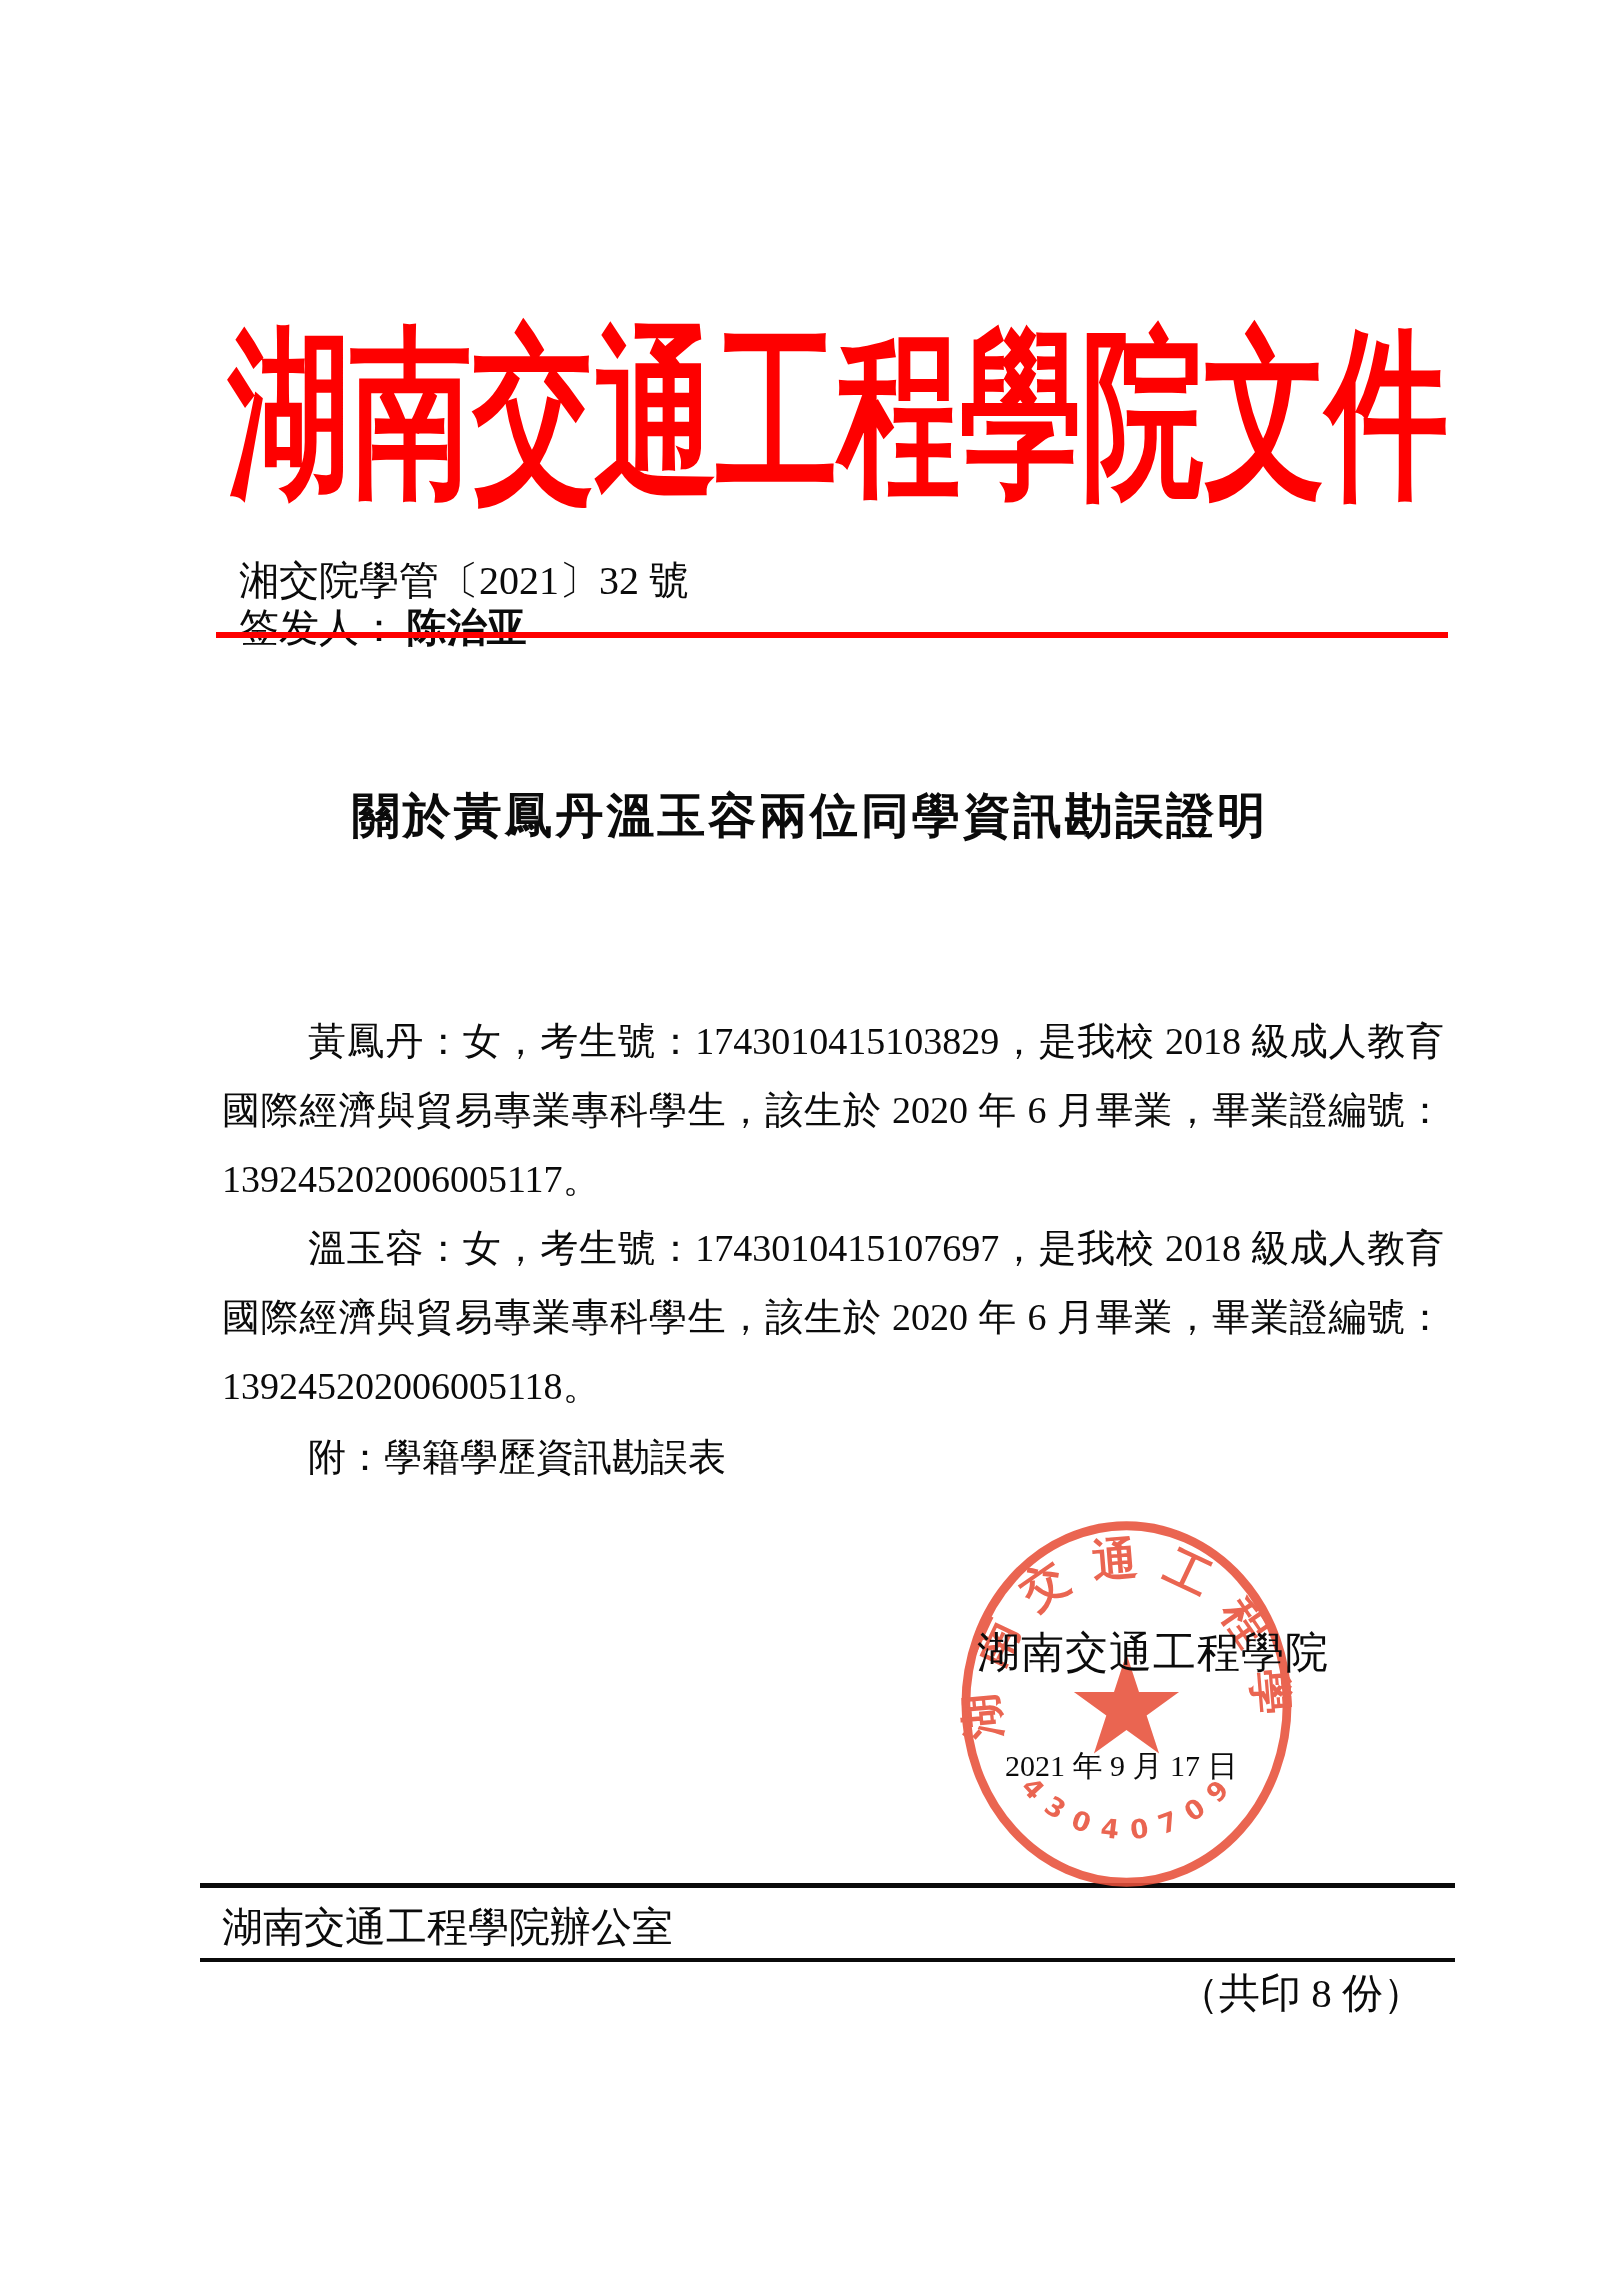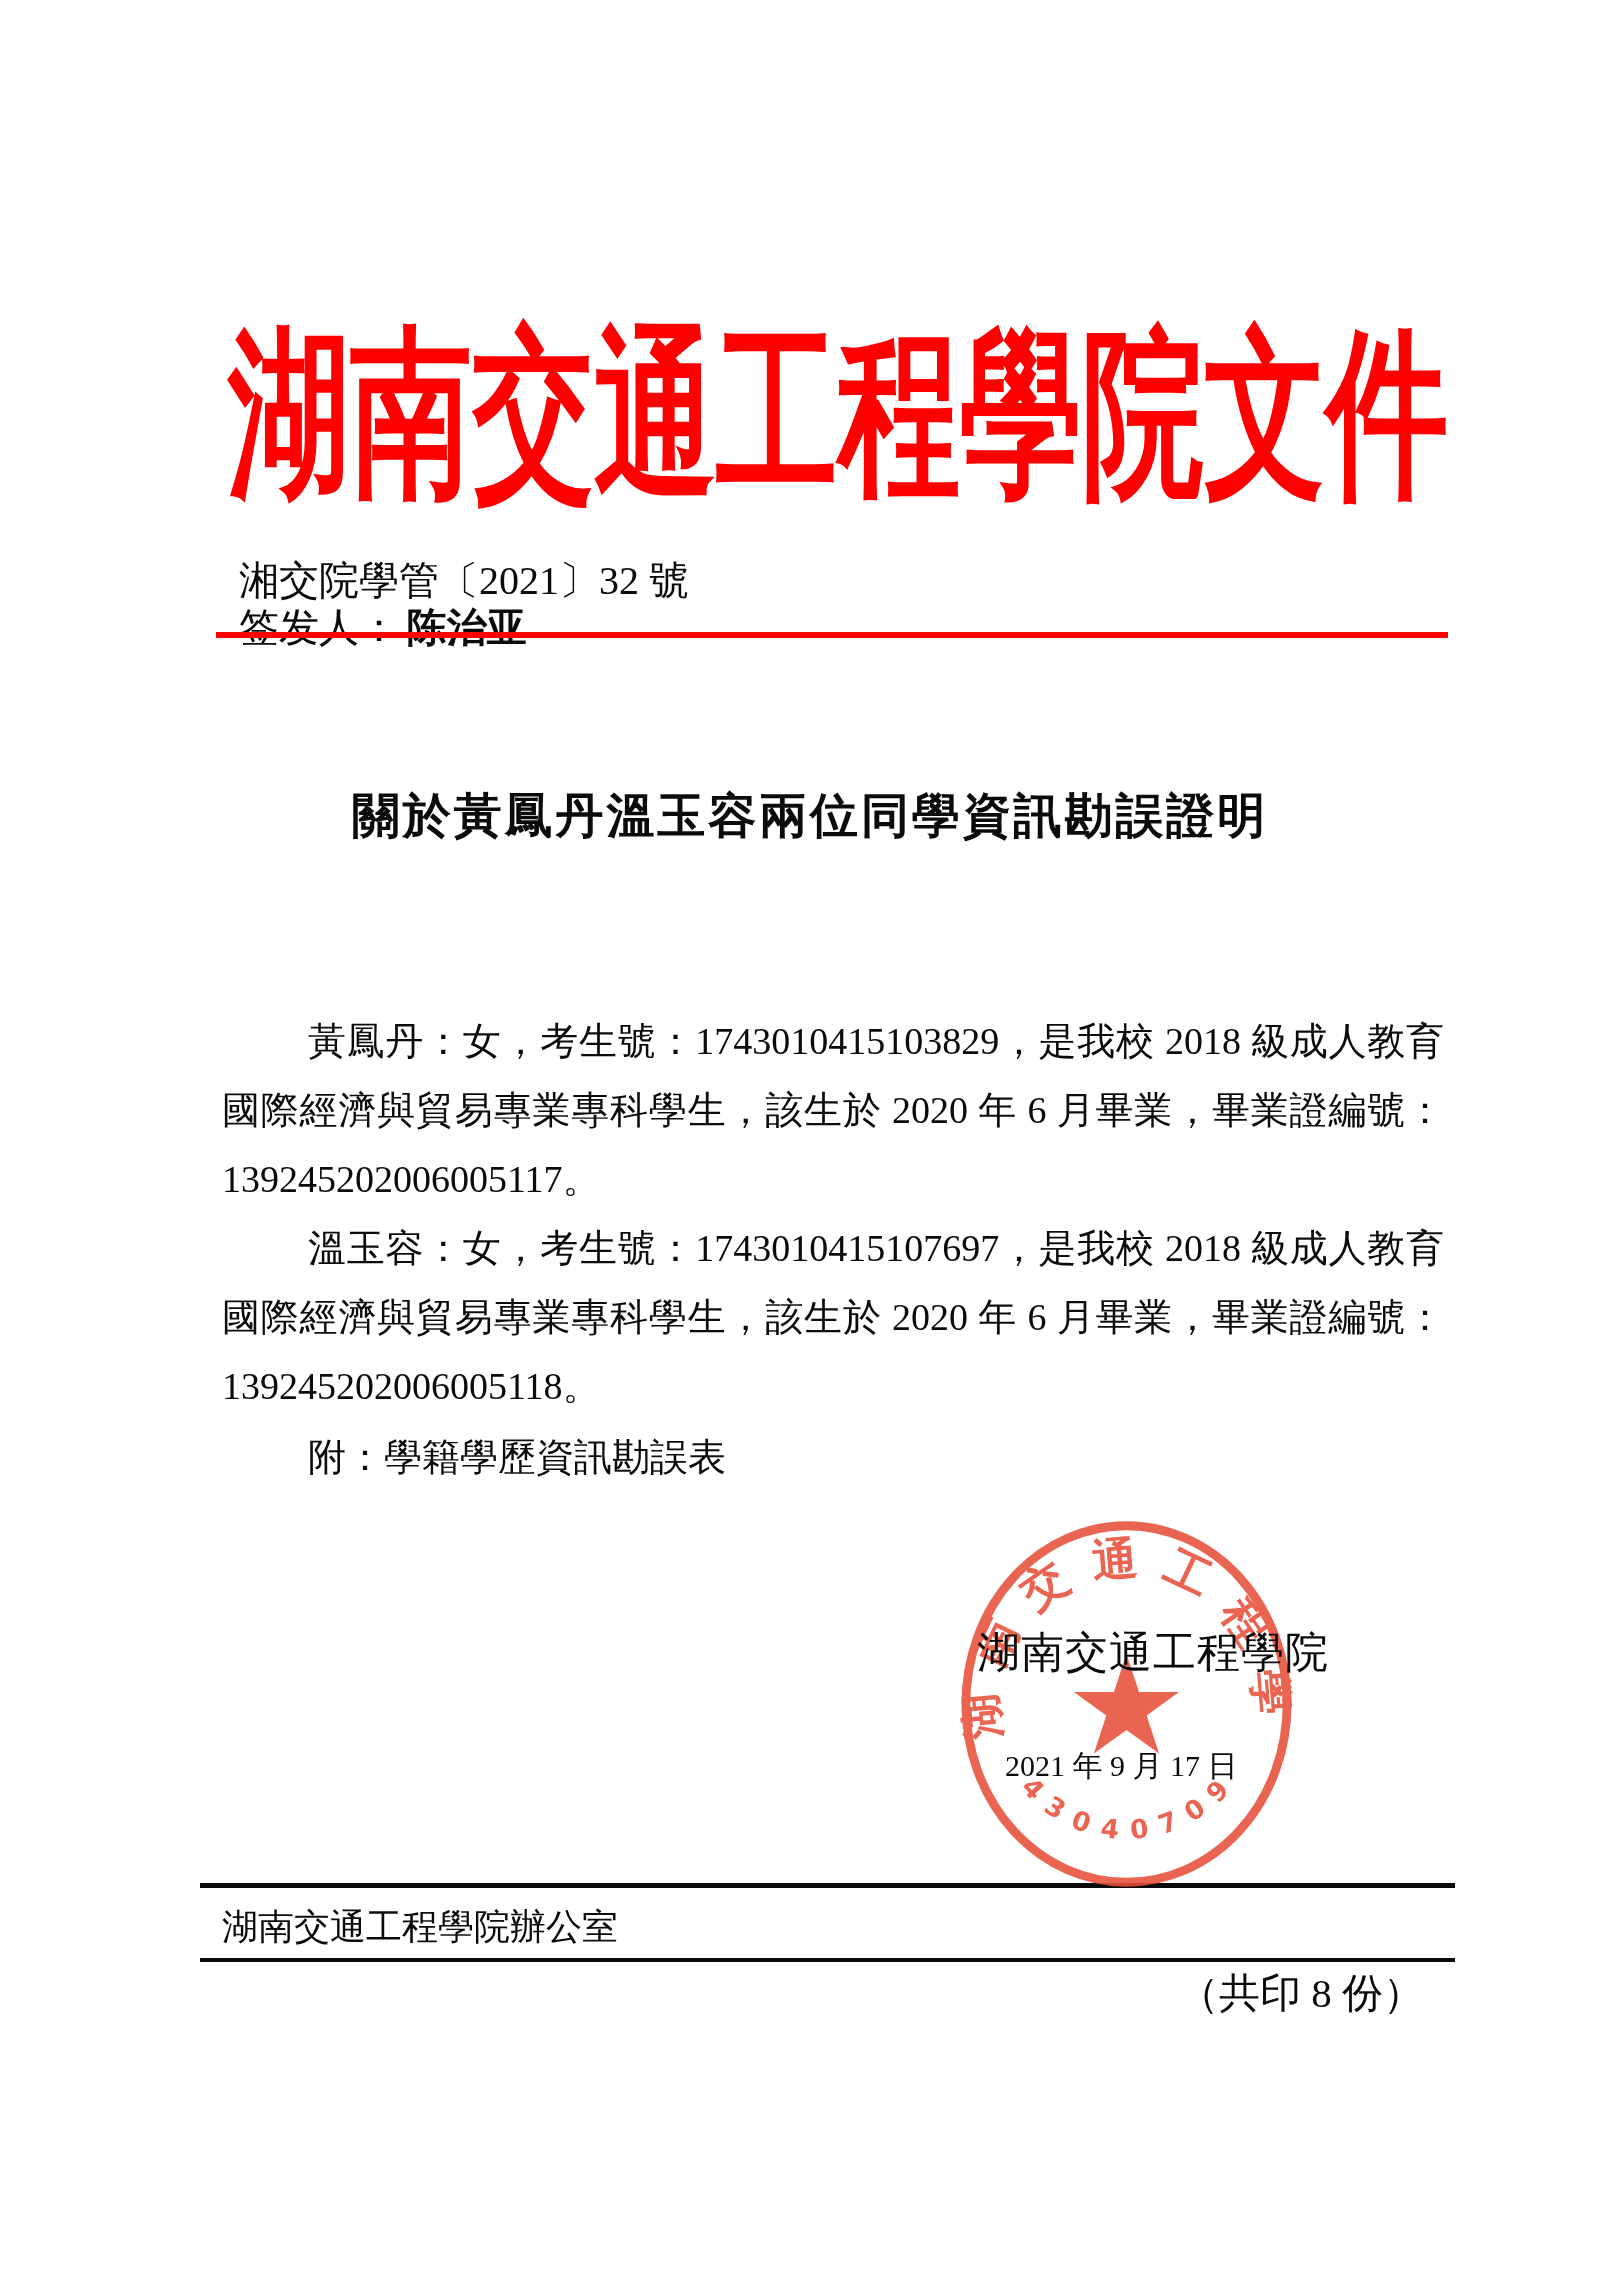--- a/index.html
+++ b/index.html
@@ -58,21 +58,21 @@
   .seal{
     position:absolute;left:955px;top:1515px;width:343px;height:380px;
     z-index:2;opacity:0.88;
   }
   
   .footer-rule-1{position:absolute;left:200px;top:1883px;width:1255px;height:4.9px;background:#0b0b0b;}
   .footer-rule-2{position:absolute;left:200px;top:1958px;width:1255px;height:3.9px;background:#0b0b0b;}
   .footer-row{
     position:absolute;left:222px;top:1902px;width:1208px;
     display:flex;justify-content:space-between;align-items:center;
-    font-size:36px;line-height:51px;white-space:nowrap;
+    font-size:41px;line-height:51px;white-space:nowrap;
   }
   .copies{
     position:absolute;right:196px;top:1968px;
     font-size:41px;line-height:51px;white-space:nowrap;
   }
 </style>
 </head>
 <body>
 
 <div class="page">

